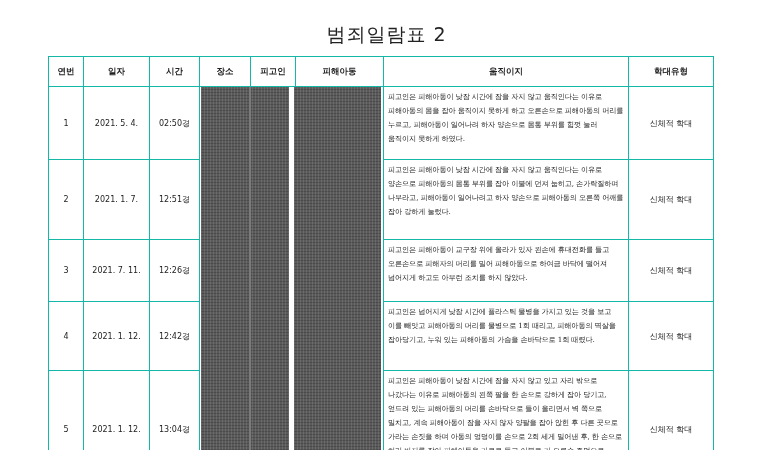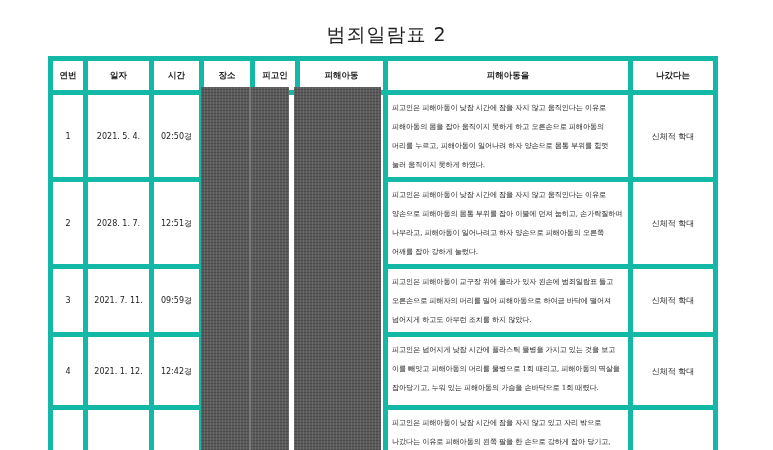--- a/index.html
+++ b/index.html
@@ -29,37 +29,37 @@
   table.crime-table {
     position: absolute;
     left: 48px;
     top: 56px;
     width: 665px;
     border-collapse: collapse;
     table-layout: fixed;
     border: 1.5px solid #333;
   }
   .crime-table th, .crime-table td {
-    border: 5px solid #14b8a6;
+    border: 1px solid #14b8a6;
     padding: 0;
     vertical-align: middle;
     text-align: center;
     font-size: 8px;
   }
   .crime-table th {
     height: 29px;
     font-weight: bold;
     font-size: 8.5px;
     color: #222;
   }
   .crime-table td.facts {
     text-align: left;
     font-family: "DejaVu Serif", serif;
     font-size: 7.2px;
-    line-height: 19px;
+    line-height: 14px;
     padding: 3px 4px 3px 4px;
     letter-spacing: -0.15px;
     color: #222;
     vertical-align: top;
     word-break: keep-all;
   }
   .crime-table td.num, .crime-table td.date, .crime-table td.time, .crime-table td.type {
     font-size: 8px;
     color: #222;
   }
@@ -104,53 +104,53 @@
     <col style="width:85px">
   </colgroup>
   <thead>
     <tr>
       <th>연번</th>
       <th>일자</th>
       <th>시간</th>
       <th>장소</th>
       <th>피고인</th>
       <th>피해아동</th>
-      <th>피해아동을</th>
-      <th>나갔다는</th>
+      <th>움직이지</th>
+      <th>학대유형</th>
     </tr>
   </thead>
   <tbody>
     <tr class="r1">
       <td class="num">1</td>
       <td class="date">2021. 5. 4.</td>
       <td class="time">02:50경</td>
       <td class="redact-cell"></td>
       <td class="redact-cell"></td>
       <td class="redact-cell"></td>
       <td class="facts">피고인은 피해아동이 낮잠 시간에 잠을 자지 않고 움직인다는 이유로 피해아동의 몸을 잡아 움직이지 못하게 하고 오른손으로 피해아동의 머리를 누르고, 피해아동이 일어나려 하자 양손으로 몸통 부위를 힘껏 눌러 움직이지 못하게 하였다.</td>
       <td class="type">신체적 학대</td>
     </tr>
     <tr class="r2">
       <td class="num">2</td>
-      <td class="date">2028. 1. 7.</td>
+      <td class="date">2021. 1. 7.</td>
       <td class="time">12:51경</td>
       <td class="redact-cell"></td>
       <td class="redact-cell"></td>
       <td class="redact-cell"></td>
       <td class="facts">피고인은 피해아동이 낮잠 시간에 잠을 자지 않고 움직인다는 이유로 양손으로 피해아동의 몸통 부위를 잡아 이불에 던져 눕히고, 손가락질하며 나무라고, 피해아동이 일어나려고 하자 양손으로 피해아동의 오른쪽 어깨를 잡아 강하게 눌렀다.</td>
       <td class="type">신체적 학대</td>
     </tr>
     <tr class="r3">
       <td class="num">3</td>
       <td class="date">2021. 7. 11.</td>
-      <td class="time">09:59경</td>
+      <td class="time">12:26경</td>
       <td class="redact-cell"></td>
       <td class="redact-cell"></td>
       <td class="redact-cell"></td>
-      <td class="facts">피고인은 피해아동이 교구장 위에 올라가 있자 왼손에 범죄일람표 들고 오른손으로 피해자의 머리를 밀어 피해아동으로 하여금 바닥에 떨어져 넘어지게 하고도 아무런 조치를 하지 않았다.</td>
+      <td class="facts">피고인은 피해아동이 교구장 위에 올라가 있자 왼손에 휴대전화를 들고 오른손으로 피해자의 머리를 밀어 피해아동으로 하여금 바닥에 떨어져 넘어지게 하고도 아무런 조치를 하지 않았다.</td>
       <td class="type">신체적 학대</td>
     </tr>
     <tr class="r4">
       <td class="num">4</td>
       <td class="date">2021. 1. 12.</td>
       <td class="time">12:42경</td>
       <td class="redact-cell"></td>
       <td class="redact-cell"></td>
       <td class="redact-cell"></td>
       <td class="facts">피고인은 넘어지게 낮잠 시간에 플라스틱 물병을 가지고 있는 것을 보고 이를 빼앗고 피해아동의 머리를 물병으로 1회 때리고, 피해아동의 멱살을 잡아당기고, 누워 있는 피해아동의 가슴을 손바닥으로 1회 때렸다.</td>

